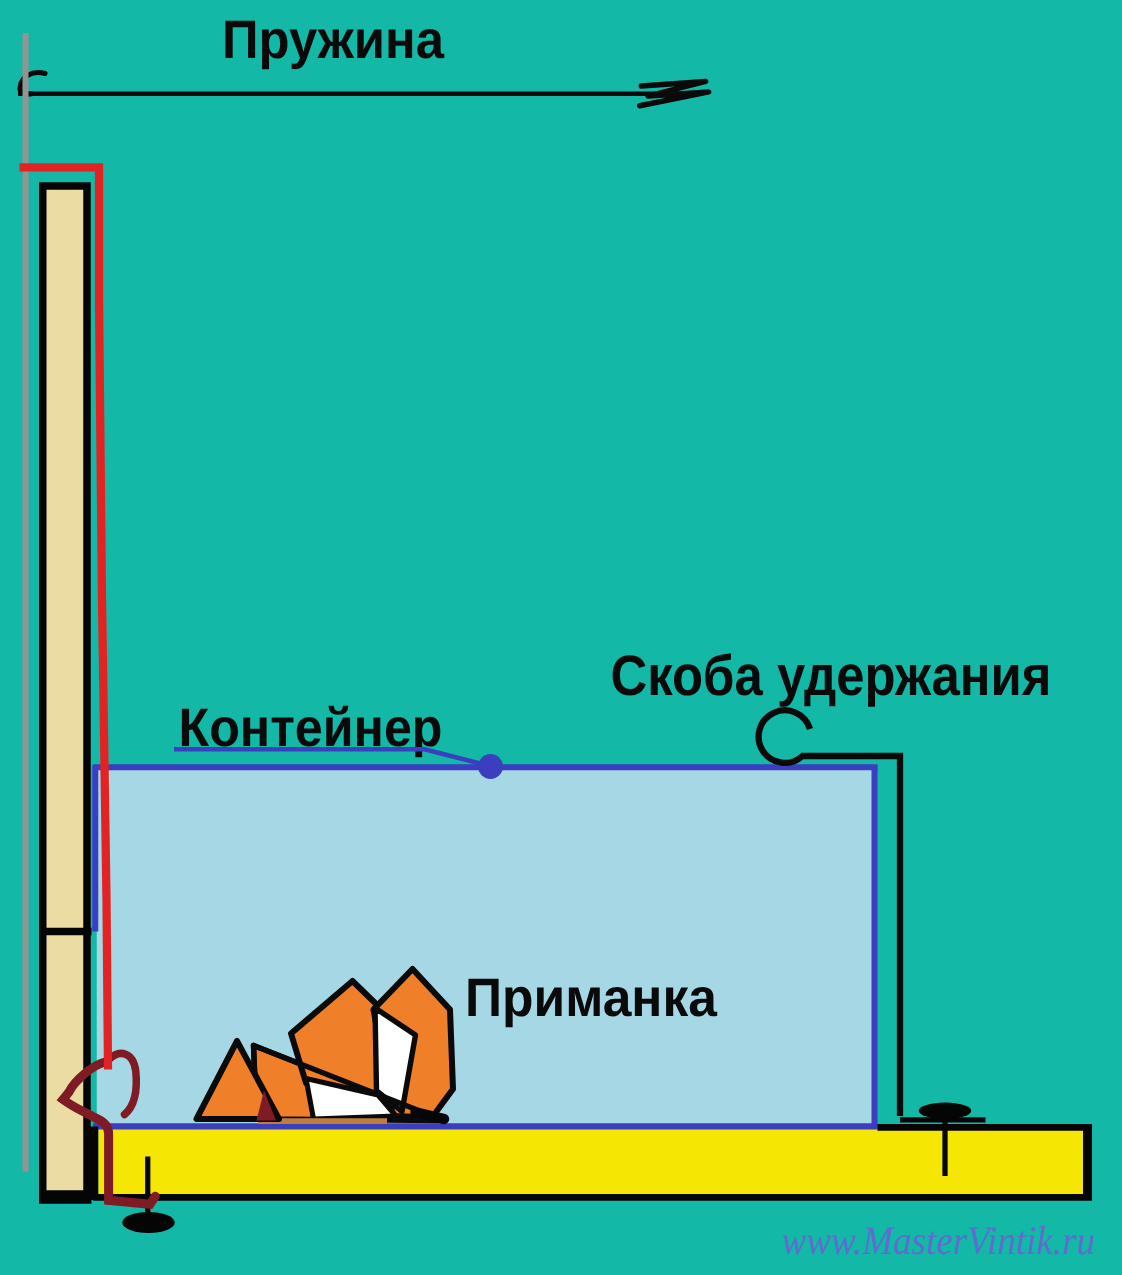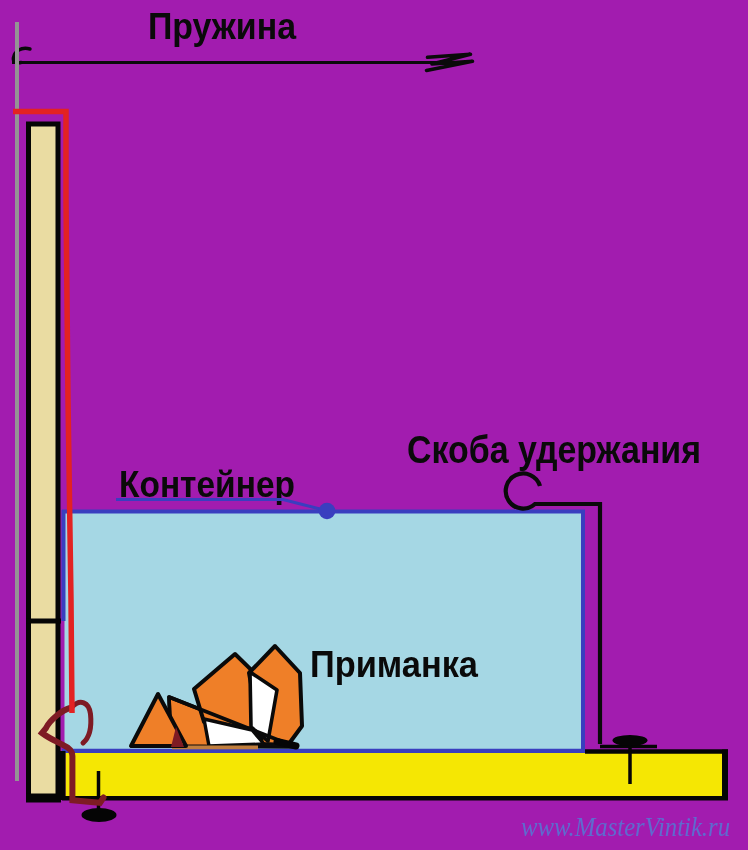--- a/index.html
+++ b/index.html
@@ -1,16 +1,16 @@
 <!DOCTYPE html>
 <html><head>
 <meta charset="utf-8">
 <style>
   html,body{margin:0;padding:0;background:#ffffff;}
-  .stage{position:relative;width:748px;height:850px;background:#a21caf;overflow:hidden;}
+  .stage{position:relative;width:748px;height:850px;background:#14b8a6;overflow:hidden;}
   svg{display:block;}
   text{font-family:"Liberation Sans", sans-serif;}
 </style>
 </head>
 <body>
 <div class="stage">
 <svg width="748" height="850" viewBox="0 0 748 850">
 
   <text x="148" y="38.5" font-size="36" font-weight="bold" fill="#0a0a0a" textLength="148" lengthAdjust="spacingAndGlyphs">Пружина</text>
 

